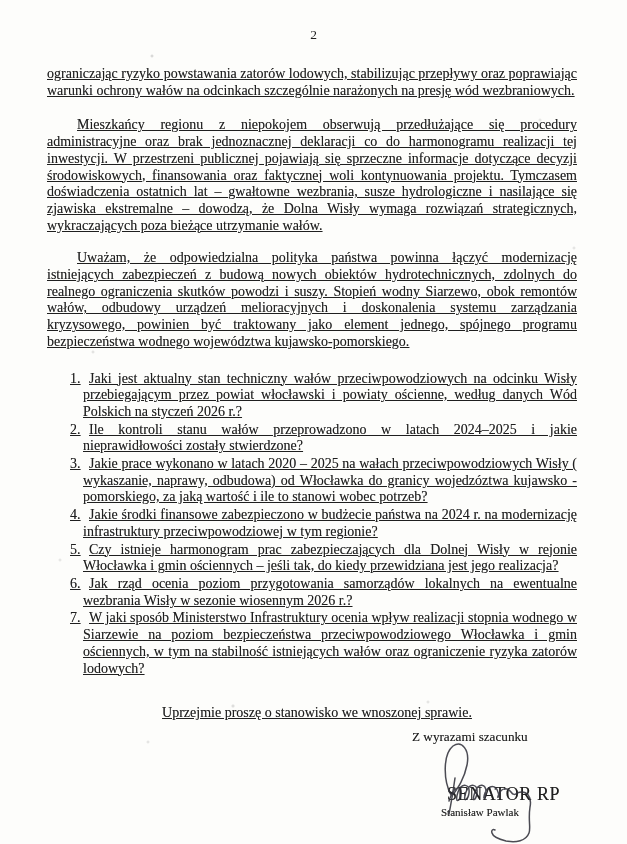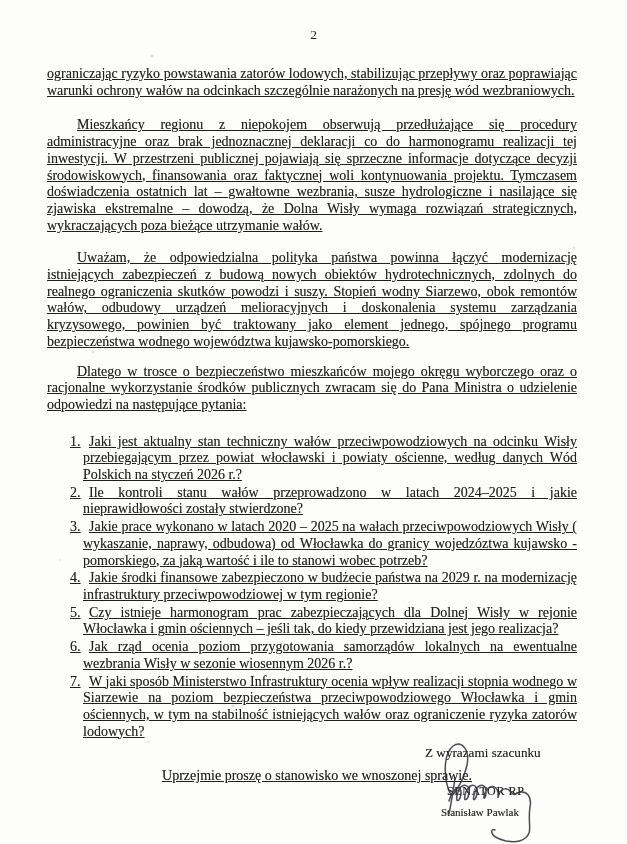--- a/index.html
+++ b/index.html
@@ -43,26 +43,26 @@
   .para{margin:0 0 8px;text-indent:30px;}
   .para:first-child{text-indent:0;margin-bottom:18px;}
   .para:nth-child(2){margin-bottom:16px;}
   .para:nth-child(3){margin-bottom:13px;}
   .questions{margin-top:20px;}
   .q-row{display:flex;margin-bottom:1px;}
   .q-num{flex:0 0 13px;margin-left:23px;}
   .q-text{flex:1;text-align:justify;text-indent:6px;}
   .closing{margin-top:28px;padding-left:10px;text-align:center;}
   .salutation{
-    position:absolute;left:412px;top:745px;
-    font-size:13.2px;text-shadow:0 0 .5px rgba(25,25,25,.45);margin-left:13px;
+    position:absolute;left:412px;top:729px;
+    font-size:13.2px;text-shadow:0 0 .5px rgba(25,25,25,.45);
   }
   .signer-title{
     position:absolute;left:447px;top:784px;
-    font-size:12px;letter-spacing:.6px;
+    font-size:18px;letter-spacing:.6px;
     text-shadow:0 0 .5px rgba(25,25,25,.45);
   }
   .signer-name{
     position:absolute;left:441px;top:806px;
     font-size:11px;
     text-shadow:0 0 .5px rgba(25,25,25,.45);
   }
   .signature-svg{position:absolute;left:430px;top:740px;z-index:3;}
 </style>
 </head>
@@ -71,39 +71,38 @@
 <div class="page">
 
   <div class="page-number">2</div>
 
   <div class="content">
 
     <div>
         <p class="para">ograniczając ryzyko powstawania zatorów lodowych, stabilizując przepływy oraz poprawiając warunki ochrony wałów na odcinkach szczególnie narażonych na presję wód wezbraniowych.</p>
         <p class="para">Mieszkańcy regionu z niepokojem obserwują przedłużające się procedury administracyjne oraz brak jednoznacznej deklaracji co do harmonogramu realizacji tej inwestycji. W przestrzeni publicznej pojawiają się sprzeczne informacje dotyczące decyzji środowiskowych, finansowania oraz faktycznej woli kontynuowania projektu. Tymczasem doświadczenia ostatnich lat – gwałtowne wezbrania, susze hydrologiczne i nasilające się zjawiska ekstremalne – dowodzą, że Dolna Wisły wymaga rozwiązań strategicznych, wykraczających poza bieżące utrzymanie wałów.</p>
         <p class="para">Uważam, że odpowiedzialna polityka państwa powinna łączyć modernizację istniejących zabezpieczeń z budową nowych obiektów hydrotechnicznych, zdolnych do realnego ograniczenia skutków powodzi i suszy. Stopień wodny Siarzewo, obok remontów wałów, odbudowy urządzeń melioracyjnych i doskonalenia systemu zarządzania kryzysowego, powinien być traktowany jako element jednego, spójnego programu bezpieczeństwa wodnego województwa kujawsko-pomorskiego.</p>
-        <p class="para">Dlatego w trosce o bezpieczeństwo mieszkańców mojego okręgu wyborczego oraz o racjonalne wykorzystanie środków publicznych zwracam się do Pana Ministra o udzielenie odpowiedzi na następujące pytania:</p>
       </div>
 
     <div class="questions">
         <div class="q-row">
         <span class="q-num">1.</span>
         <span class="q-text">Jaki jest aktualny stan techniczny wałów przeciwpowodziowych na odcinku Wisły przebiegającym przez powiat włocławski i powiaty ościenne, według danych Wód Polskich na styczeń 2026 r.?</span>
       </div>
         <div class="q-row">
         <span class="q-num">2.</span>
         <span class="q-text">Ile kontroli stanu wałów przeprowadzono w latach 2024–2025 i jakie nieprawidłowości zostały stwierdzone?</span>
       </div>
         <div class="q-row">
         <span class="q-num">3.</span>
         <span class="q-text">Jakie prace wykonano w latach 2020 – 2025 na wałach przeciwpowodziowych Wisły ( wykaszanie, naprawy, odbudowa) od Włocławka do granicy wojedzóztwa kujawsko - pomorskiego, za jaką wartość i ile to stanowi wobec potrzeb?</span>
       </div>
         <div class="q-row">
         <span class="q-num">4.</span>
-        <span class="q-text">Jakie środki finansowe zabezpieczono w budżecie państwa na 2029 r. na modernizację infrastruktury przeciwpowodziowej w tym regionie?</span>
+        <span class="q-text">Jakie środki finansowe zabezpieczono w budżecie państwa na 2024 r. na modernizację infrastruktury przeciwpowodziowej w tym regionie?</span>
       </div>
         <div class="q-row">
         <span class="q-num">5.</span>
         <span class="q-text">Czy istnieje harmonogram prac zabezpieczających dla Dolnej Wisły w rejonie Włocławka i gmin ościennych – jeśli tak, do kiedy przewidziana jest jego realizacja?</span>
       </div>
         <div class="q-row">
         <span class="q-num">6.</span>
         <span class="q-text">Jak rząd ocenia poziom przygotowania samorządów lokalnych na ewentualne wezbrania Wisły w sezonie wiosennym 2026 r.?</span>
       </div>
         <div class="q-row">

